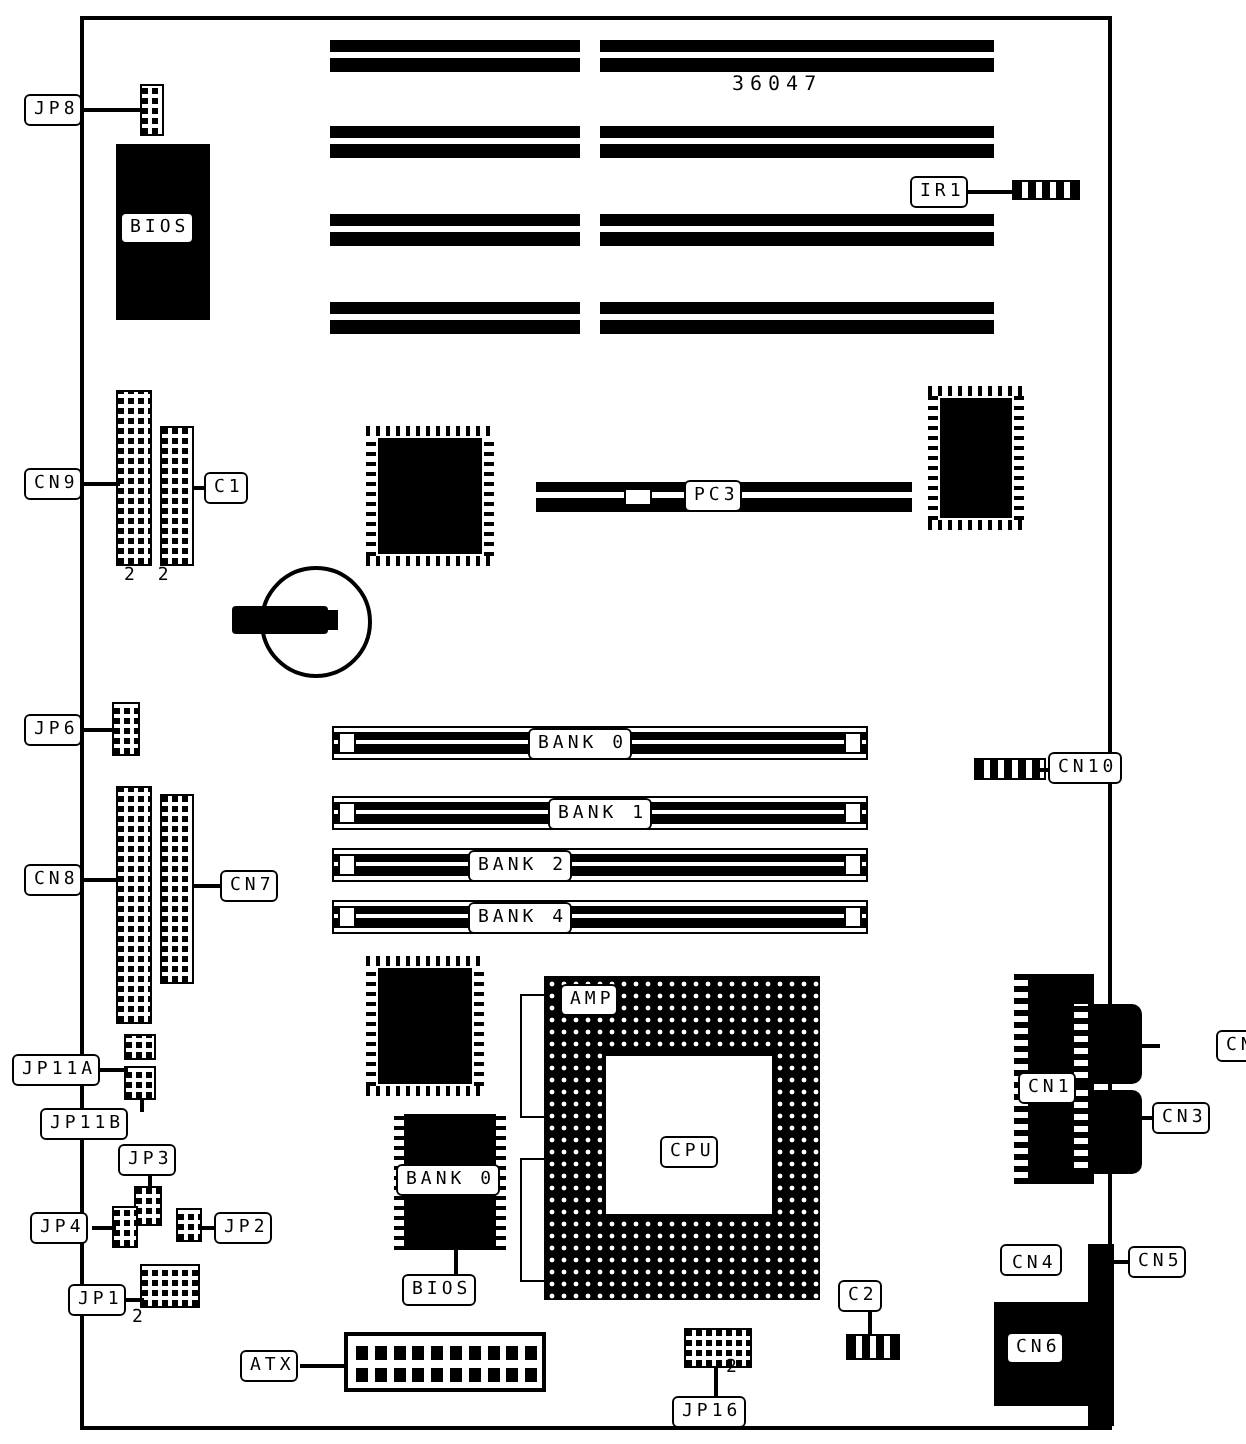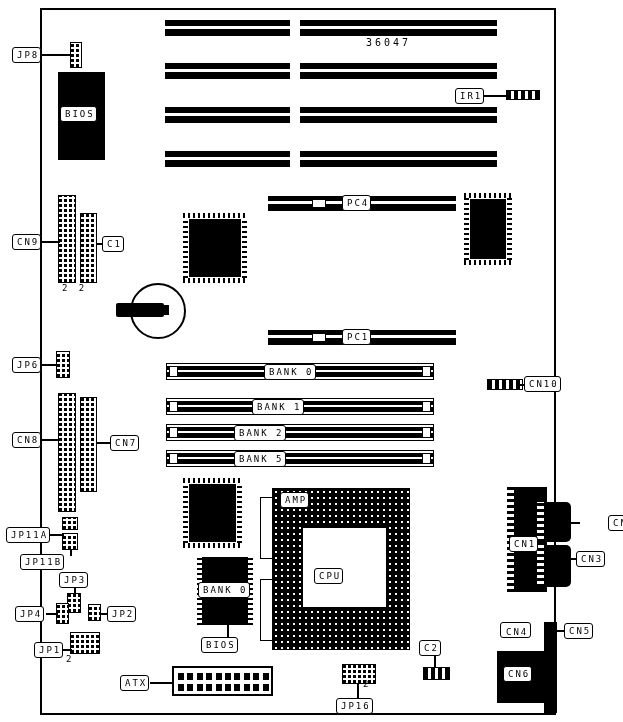--- a/index.html
+++ b/index.html
@@ -90,45 +90,41 @@
   <div class="line" style="left:42px;top:241px;width:18px;height:2px"></div>
   <div class="lbl" style="left:12px;top:234px">CN9</div>
   <div class="line" style="left:96px;top:243px;width:10px;height:2px"></div>
   <div class="lbl" style="left:102px;top:236px">C1</div>
   <div class="note" style="left:62px;top:284px">2 2</div>
 
   <div class="qfp" style="left:183px;top:213px;width:64px;height:70px"></div>
   <div class="qfp" style="left:464px;top:193px;width:48px;height:72px"></div>
   <div class="qfp" style="left:183px;top:478px;width:59px;height:70px"></div>
 
-  <div class="pci" style="left:268px;top:196px">
+  <div class="pci" style="left:268px;top:241px">
     <div class="pci-notch"></div>
-    <div class="lbl">PC4</div>
-  </div>
-  <div class="pci" style="left:268px;top:330px">
-    <div class="pci-notch"></div>
-    <div class="lbl">PC1</div>
+    <div class="lbl">PC3</div>
   </div>
 
   <div class="wbox circ" style="left:130px;top:283px;width:56px;height:56px;z-index:2"></div>
   <div class="blk" style="left:116px;top:303px;width:48px;height:14px;z-index:3;border-radius:2px"></div>
   <div class="blk" style="left:160px;top:305px;width:9px;height:10px;z-index:3"></div>
 
   <div class="pingrid" style="left:56px;top:351px;width:14px;height:27px"></div>
   <div class="line" style="left:42px;top:364px;width:16px;height:2px"></div>
   <div class="lbl" style="left:12px;top:357px">JP6</div>
 
   <div class="simm" style="left:166px;top:363px"></div>
   <div class="simm" style="left:166px;top:398px"></div>
   <div class="simm" style="left:166px;top:424px"></div>
   <div class="simm" style="left:166px;top:450px"></div>
   <div class="lbl" style="left:264px;top:364px">BANK 0</div>
-  <div class="lbl" style="left:252px;top:399px">BANK 1</div>
+  <div class="lbl" style="left:274px;top:399px">BANK 1</div>
   <div class="lbl" style="left:234px;top:425px">BANK 2</div>
-  <div class="lbl" style="left:234px;top:451px">BANK 5</div>
+  <div class="lbl" style="left:234px;top:451px">BANK 4</div>
 
   <div class="pinrow" style="left:487px;top:379px;width:36px;height:11px"></div>
   <div class="line" style="left:520px;top:384px;width:8px;height:2px"></div>
   <div class="lbl" style="left:524px;top:376px">CN10</div>
 
   <div class="pingrid" style="left:58px;top:393px;width:18px;height:119px"></div>
   <div class="pingrid" style="left:80px;top:397px;width:17px;height:95px"></div>
   <div class="line" style="left:42px;top:439px;width:18px;height:2px"></div>
   <div class="lbl" style="left:12px;top:432px">CN8</div>
   <div class="line" style="left:97px;top:442px;width:16px;height:2px"></div>
@@ -139,21 +135,21 @@
   <div class="line" style="left:50px;top:534px;width:14px;height:2px"></div>
   <div class="lbl" style="left:6px;top:527px">JP11A</div>
   <div class="line" style="left:70px;top:549px;width:2px;height:7px"></div>
   <div class="lbl" style="left:20px;top:554px">JP11B</div>
 
   <div class="wbox" style="left:260px;top:497px;width:14px;height:62px;border-width:1.5px;z-index:2"></div>
   <div class="wbox" style="left:260px;top:579px;width:14px;height:62px;border-width:1.5px;z-index:2"></div>
   <div class="socket" style="left:272px;top:488px;width:138px;height:162px"></div>
   <div class="lbl" style="left:280px;top:492px">AMP</div>
   <div class="wbox" style="left:301px;top:526px;width:87px;height:83px;z-index:4"></div>
-  <div class="lbl" style="left:314px;top:568px">CPU</div>
+  <div class="lbl" style="left:330px;top:568px">CPU</div>
 
   <div class="dip" style="left:197px;top:557px;width:56px;height:33px"></div>
   <div class="dip" style="left:197px;top:591px;width:56px;height:34px"></div>
   <div class="lbl" style="left:198px;top:582px">BANK 0</div>
   <div class="line" style="left:227px;top:623px;width:2px;height:15px"></div>
   <div class="lbl" style="left:201px;top:637px">BIOS</div>
 
   <div class="lbl" style="left:59px;top:572px">JP3</div>
   <div class="line" style="left:74px;top:587px;width:2px;height:8px"></div>
   <div class="pingrid" style="left:67px;top:593px;width:14px;height:20px"></div>

